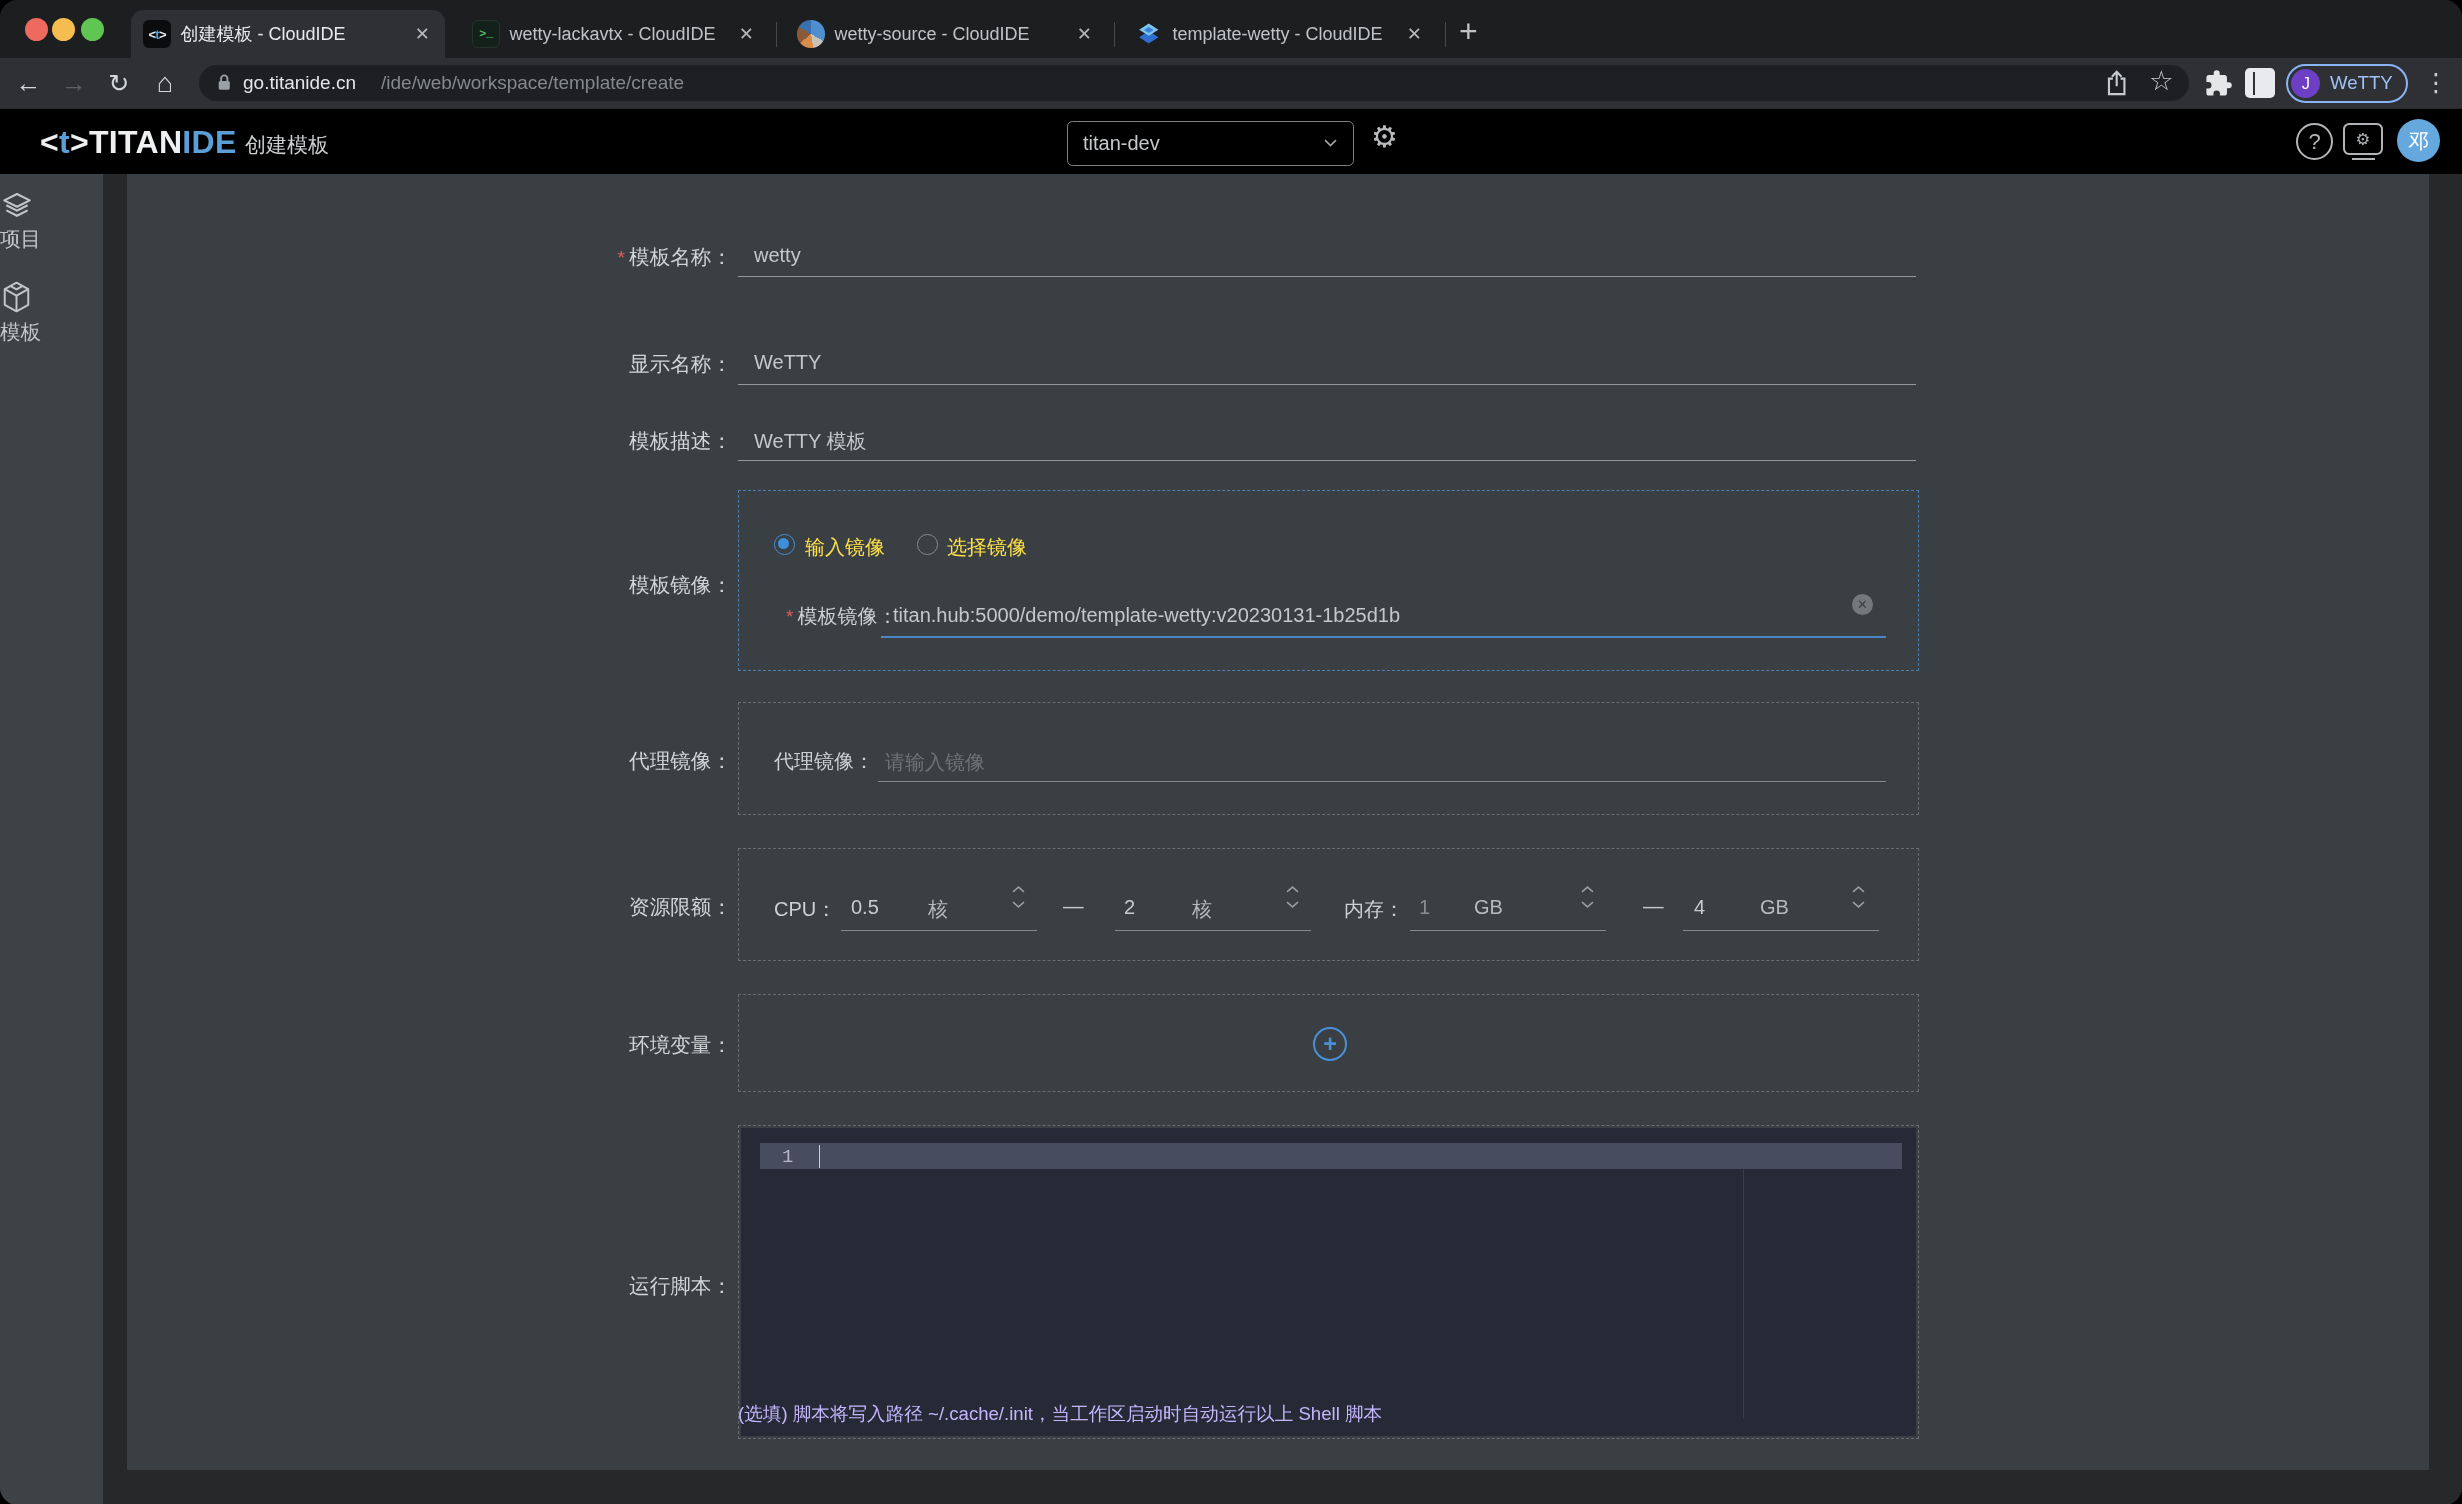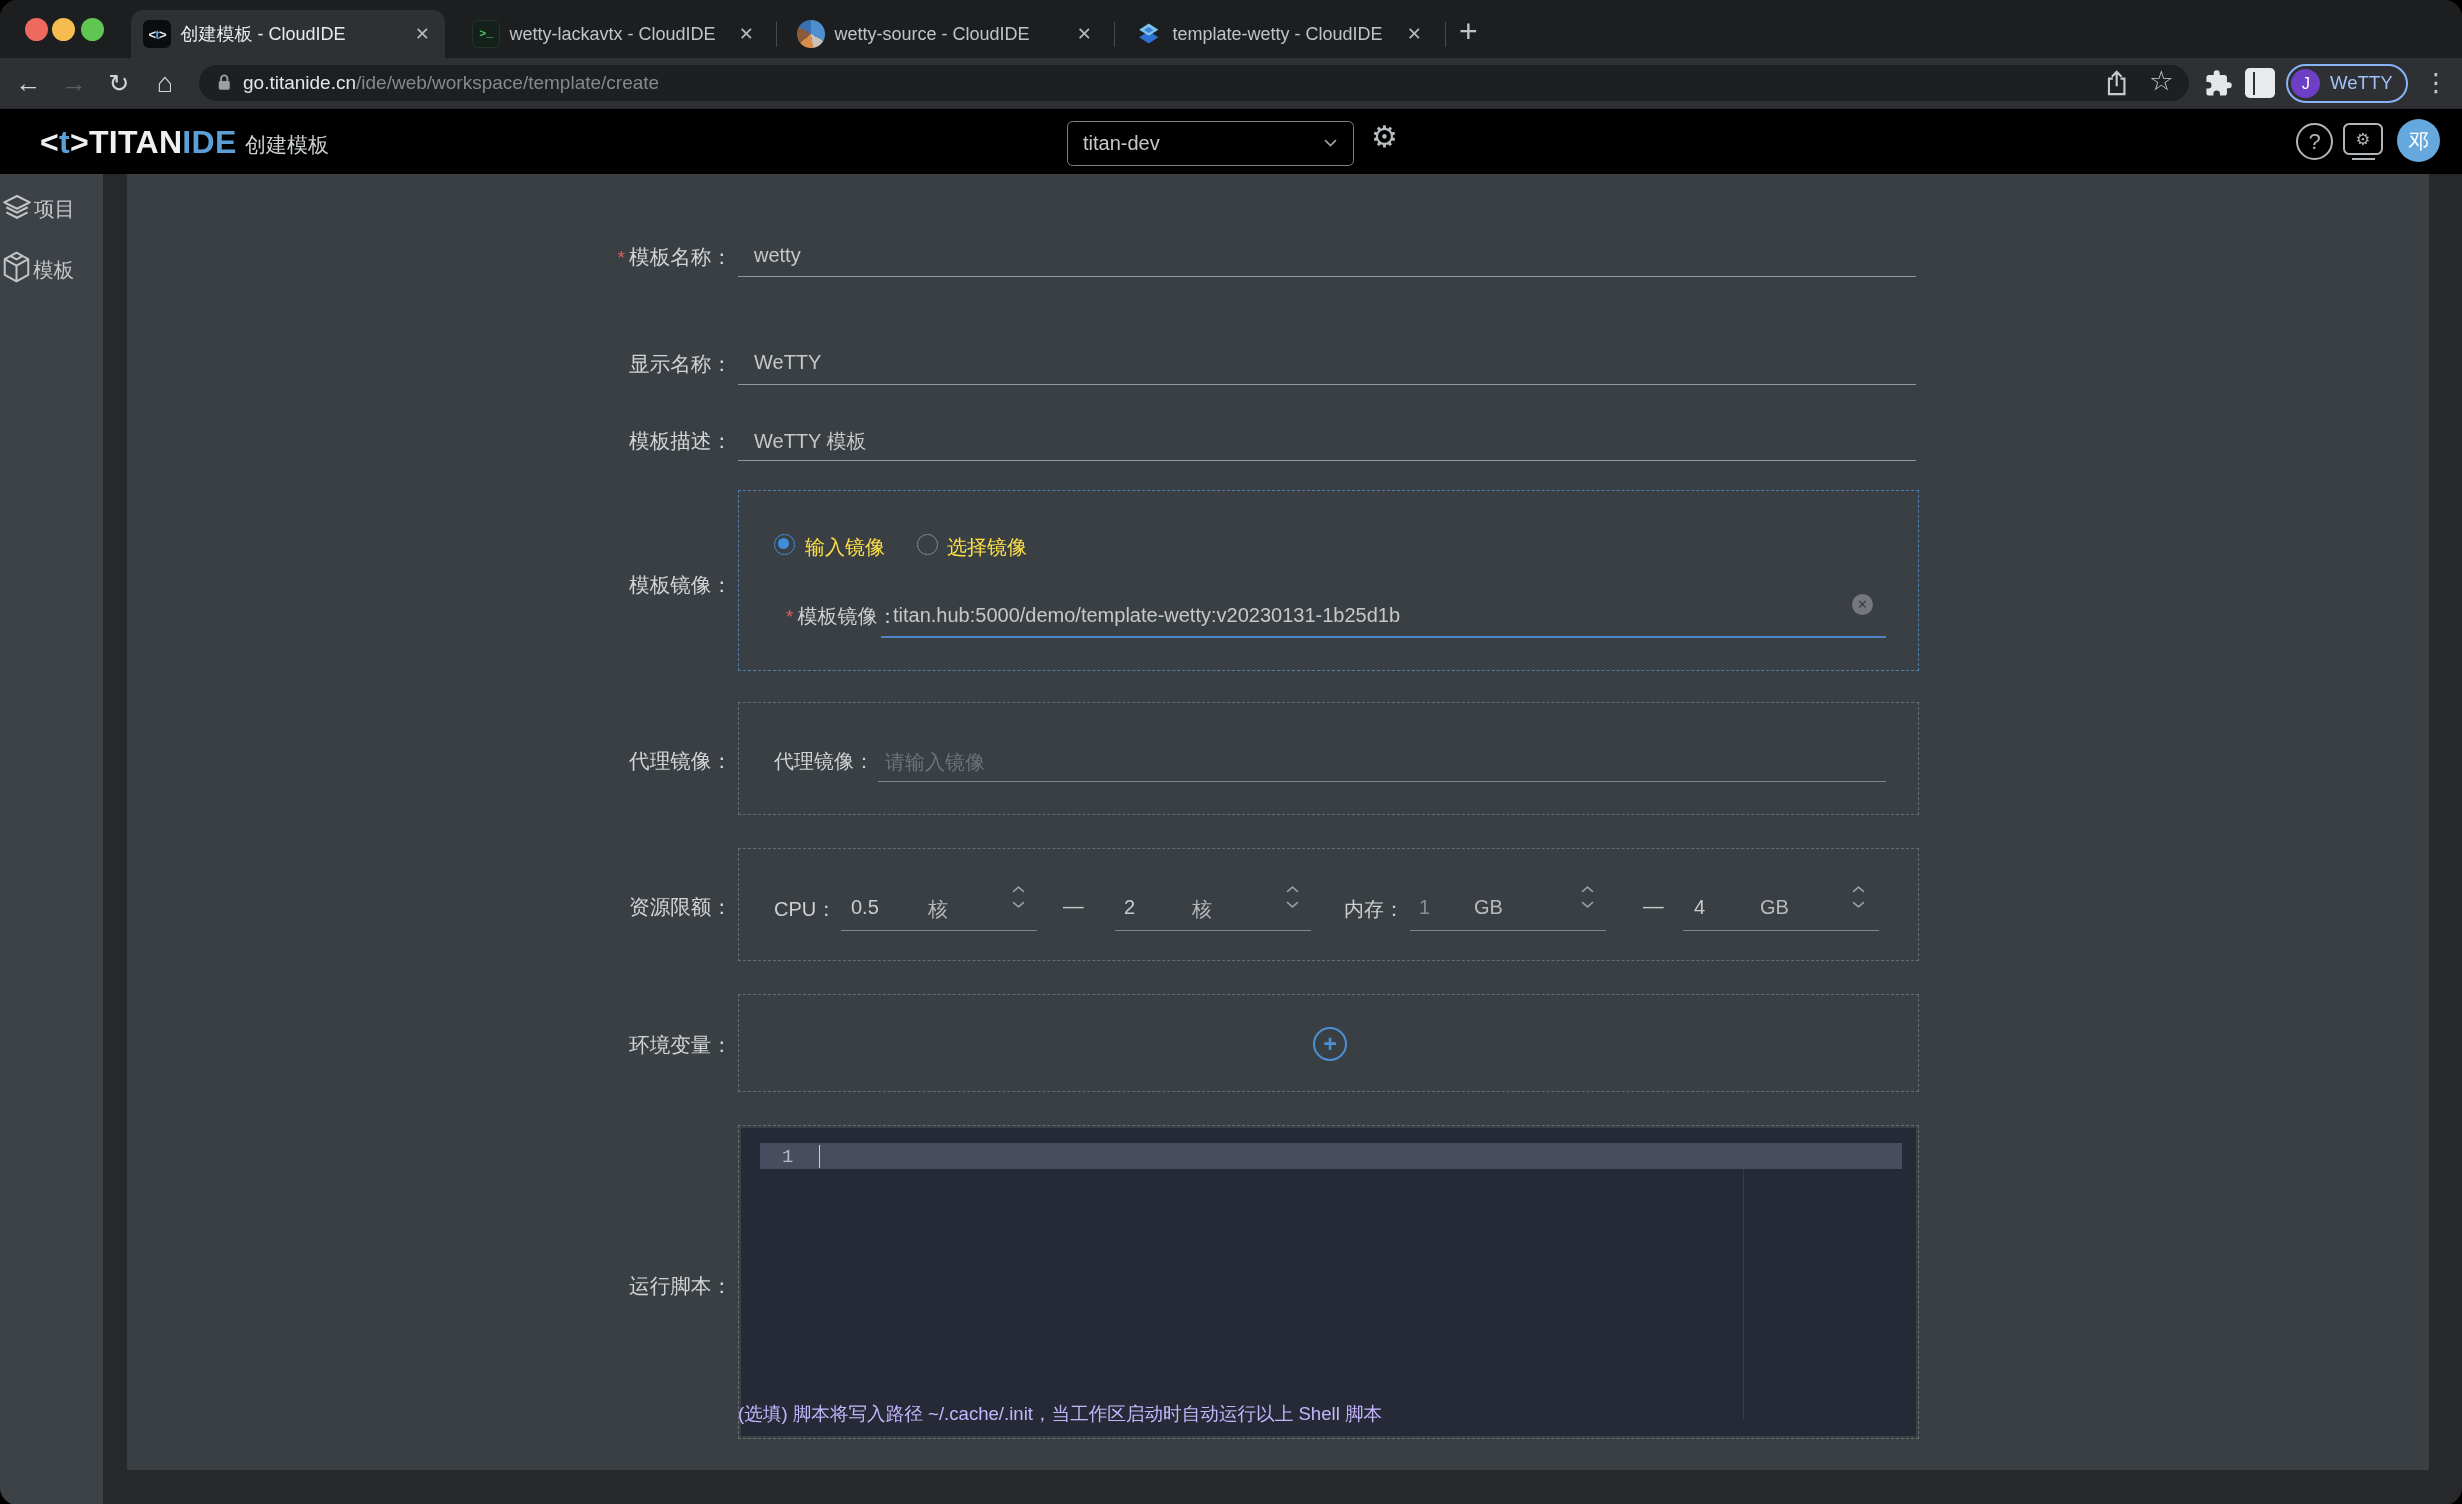--- a/index.html
+++ b/index.html
@@ -22,21 +22,21 @@
   .fav-term { background:#14211a; border:1.4px solid #233528; color:#53c06a; font-family:"Liberation Mono",monospace; font-size:11.7px; font-weight:bold; }
   .fav-src { border-radius:50%; background:conic-gradient(#4f8fd0 0 120deg,#c9c2b8 120deg 170deg,#d98d4a 170deg 230deg,#8a5a3a 230deg 300deg,#3a6fb0 300deg 360deg); }
   .tabsep { position:absolute; top:22px; width:1.4px; height:25px; background:#47494d; }
   .newtab { position:absolute; top:15px; font-size:32px; color:#c0c3c6; line-height:32px; }
 
   
   .toolbar { position:absolute; left:0; top:58px; width:100%; height:50px; background:#2e3033; }
   .navic { position:absolute; top:0; height:50px; display:flex; align-items:center; justify-content:center; width:38px; font-size:26px; color:#d3d6d9; }
   .omnibox { position:absolute; left:199px; top:6.9px; width:1990px; height:36px; border-radius:18.6px; background:#1e1f22; display:flex; align-items:center; padding:0 16.5px; }
   .url-host { font-size:19px; color:#e4e6e8; margin-left:11px; }
-  .url-path { font-size:19px; color:#85898d; }
+  .url-path { font-size:19px; color:#85898d;margin-left:25px; }
   .obic { position:absolute; top:9.6px; }
   .pill-profile { position:absolute; left:2286px; top:5.5px; width:122px; height:39px; border:2.1px solid #8ab4f8; border-radius:20px; display:flex; align-items:center; }
   .pp-circle { width:29px; height:29px; border-radius:50%; background:#6d3fc4; color:#fff; font-size:16.5px; display:flex; align-items:center; justify-content:center; margin-left:3.4px; }
   .pp-text { font-size:18.6px; color:#9fc3f7; margin-left:9.6px; }
   .kebab { position:absolute; left:2421px; top:9.6px; font-size:25px; color:#c8cbce; width:30px; text-align:center; }
   .sq-icon { position:absolute; left:2245px; top:10.3px; width:30px; height:30px; background:#e8eaed; border-radius:4.8px; }
   .sq-icon:before { content:""; position:absolute; left:7.6px; top:3.4px; width:2.7px; height:23.4px; background:#2e3033; }
 
   
   .appheader { position:absolute; left:0; top:109px; width:100%; height:65px; background:#000000; }
@@ -48,21 +48,21 @@
   .chev { width:15px; height:9.6px; }
   .hgear { position:absolute; left:1371px; top:9.6px; font-size:30px; color:#b9bcbe; }
   .helpc { position:absolute; left:2296px; top:14.4px; width:37px; height:37px; border:2.7px solid #b2b5b8; border-radius:50%; color:#b2b5b8; font-size:22px; display:flex; align-items:center; justify-content:center; }
   .monic { position:absolute; left:2343px; top:14.4px; width:40px; height:32px; border:2.7px solid #b2b5b8; border-radius:6.2px; display:flex; align-items:center; justify-content:center; font-size:16.5px; color:#b2b5b8; }
   .monic:after { content:""; position:absolute; left:6.9px; bottom:-6.9px; width:23.4px; height:2.7px; background:#b2b5b8; }
   .avatar { position:absolute; left:2397px; top:10.3px; width:43px; height:43px; border-radius:50%; background:#65a8dd; color:#fff; font-size:20.6px; display:flex; align-items:center; justify-content:center; }
 
   
   .content { position:absolute; left:0; top:174px; right:0; bottom:0; background:#27282a; }
   .sidebar { position:absolute; left:0; top:0; width:103px; height:100%; background:#3d4246; }
-  .sbitem { display:flex; flex-direction:row; align-items:flex-end; margin-top:16.5px; }
+  .sbitem { display:flex; flex-direction:column; align-items:flex-start; margin-top:16.5px; }
   .sbitem .lbl { font-size:20.6px; color:#c3c6c9; margin-top:4.1px; }
   .panel { position:absolute; left:127px; top:0; width:2302px; height:1296px; background:#3a3f43; }
 
   .flabel { position:absolute; left:0; width:605px; text-align:right; font-size:20.6px; color:#d2d5d7; white-space:nowrap; }
   .req { color:#e05c5c; margin-right:4.1px; font-size:19px; }
   .fvalue { position:absolute; font-size:20px; color:#c5c8ca; white-space:nowrap; }
   .uline { position:absolute; height:1.4px; background:#94989b; }
   .fhelp { position:absolute; font-size:18.6px; color:#6b7074; white-space:nowrap; }
 
   .dashbox { position:absolute; left:611px; width:1181px; border:1.4px dashed #686d72; }

